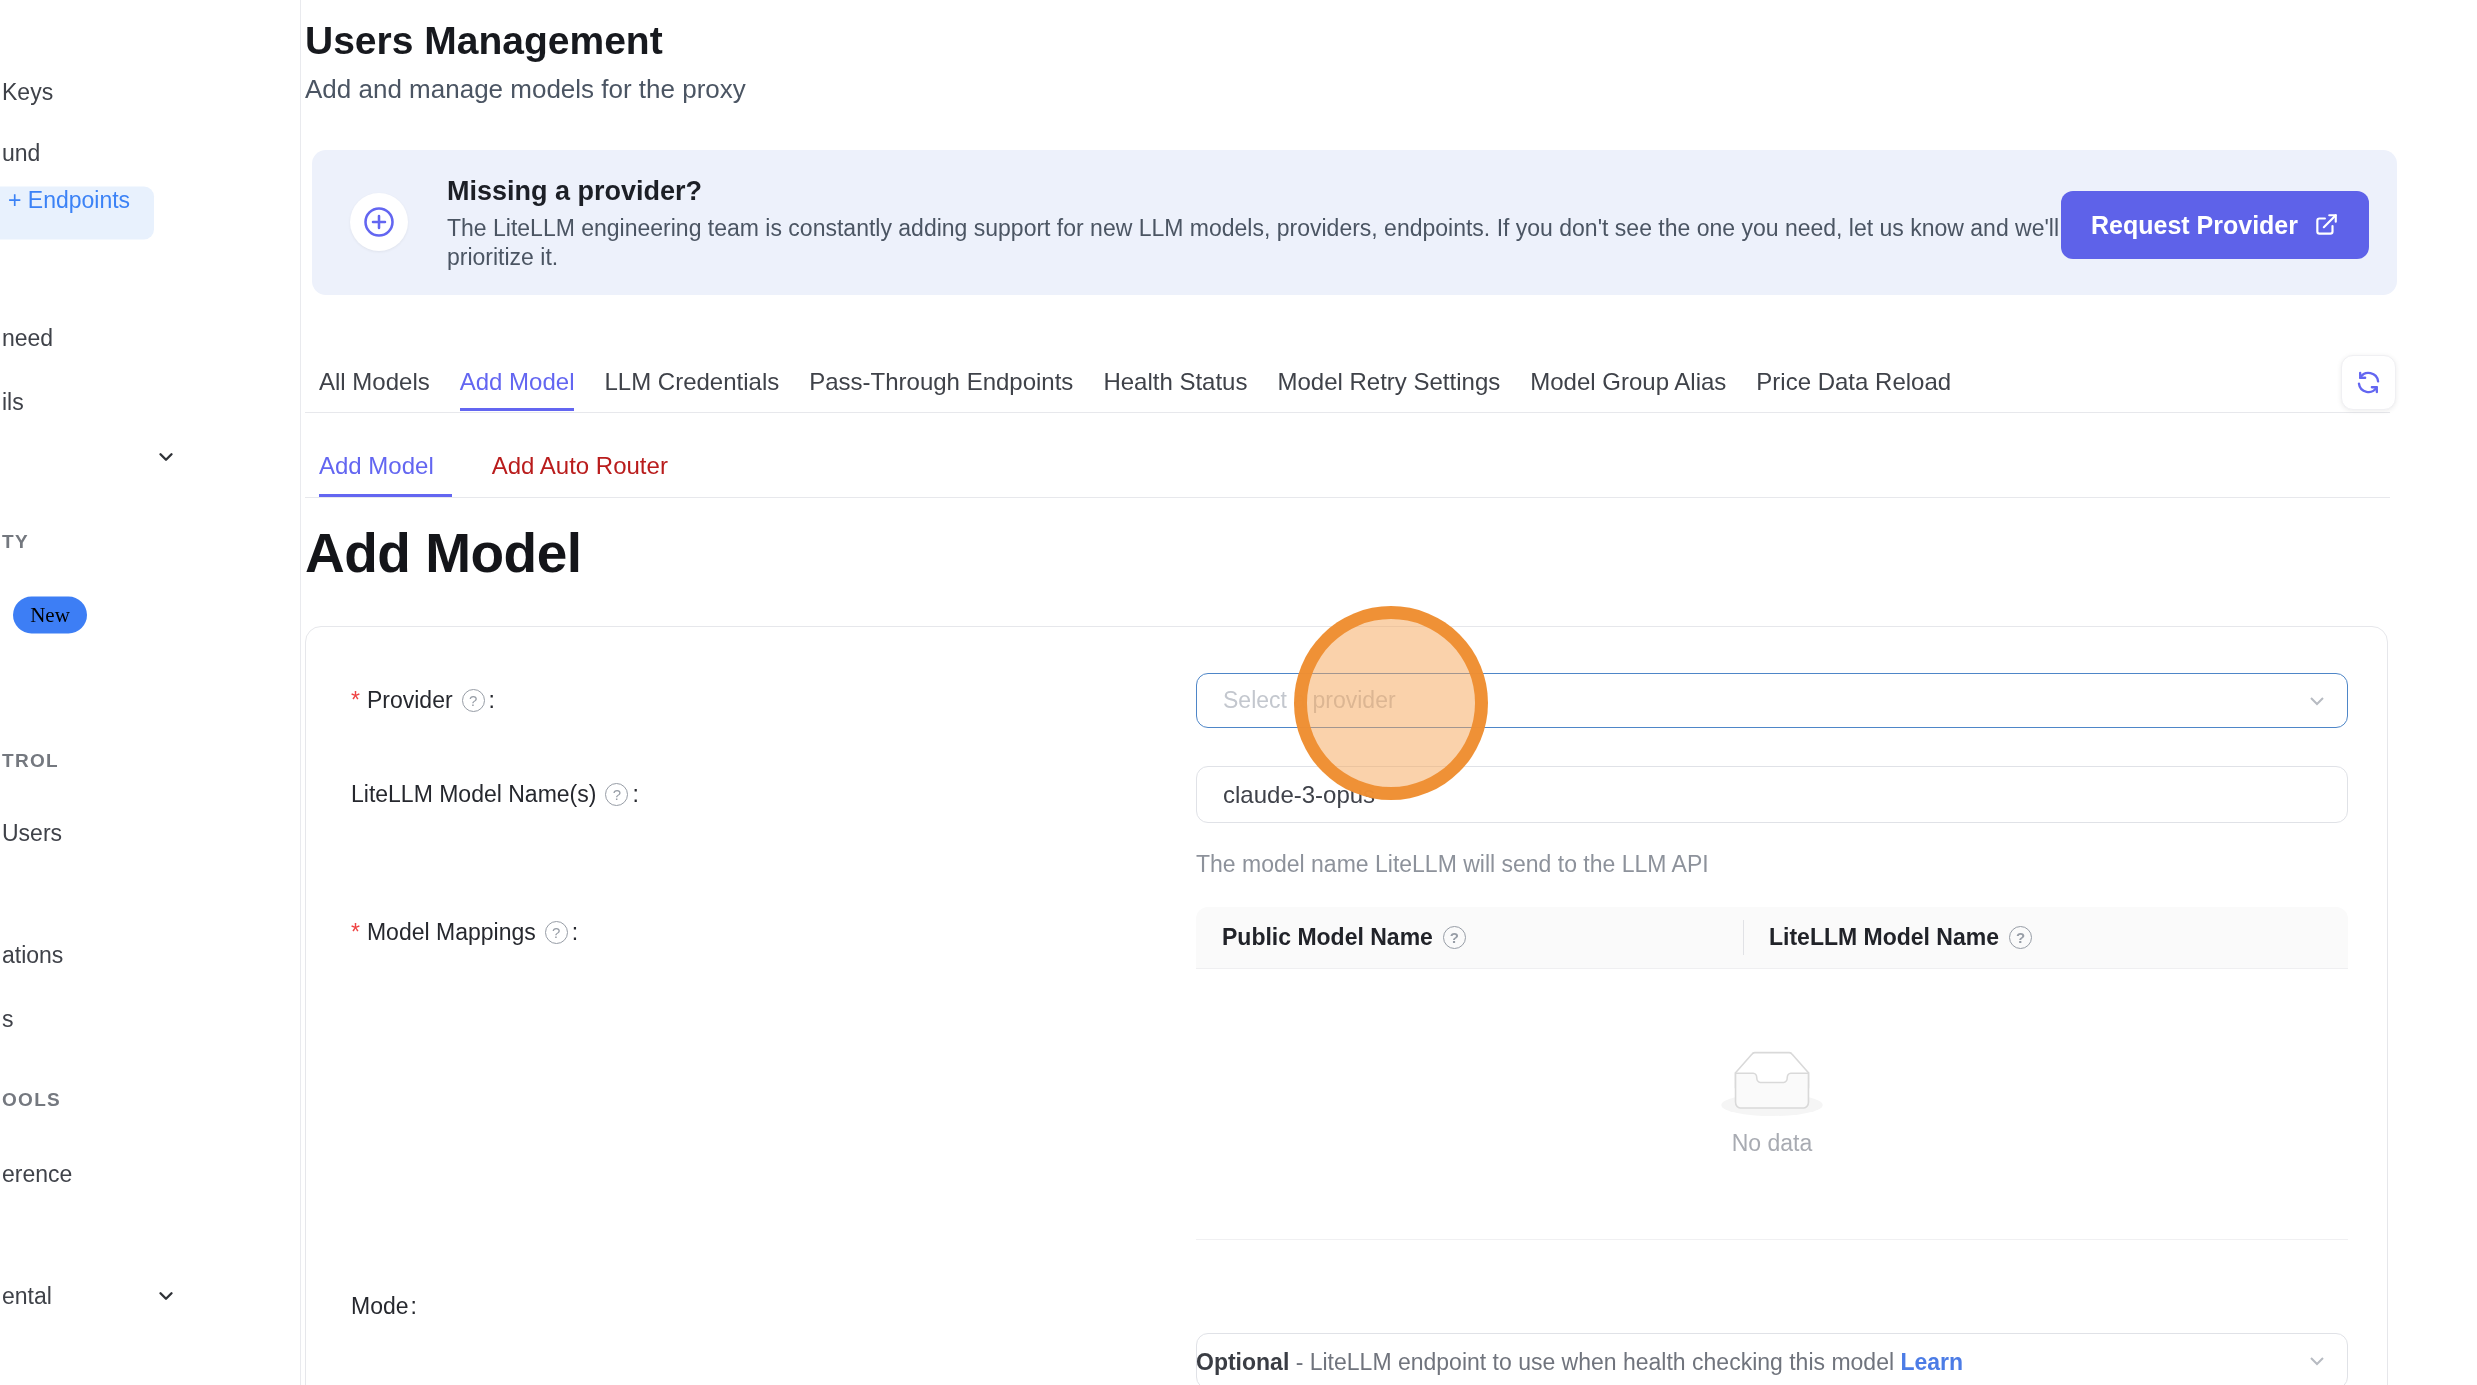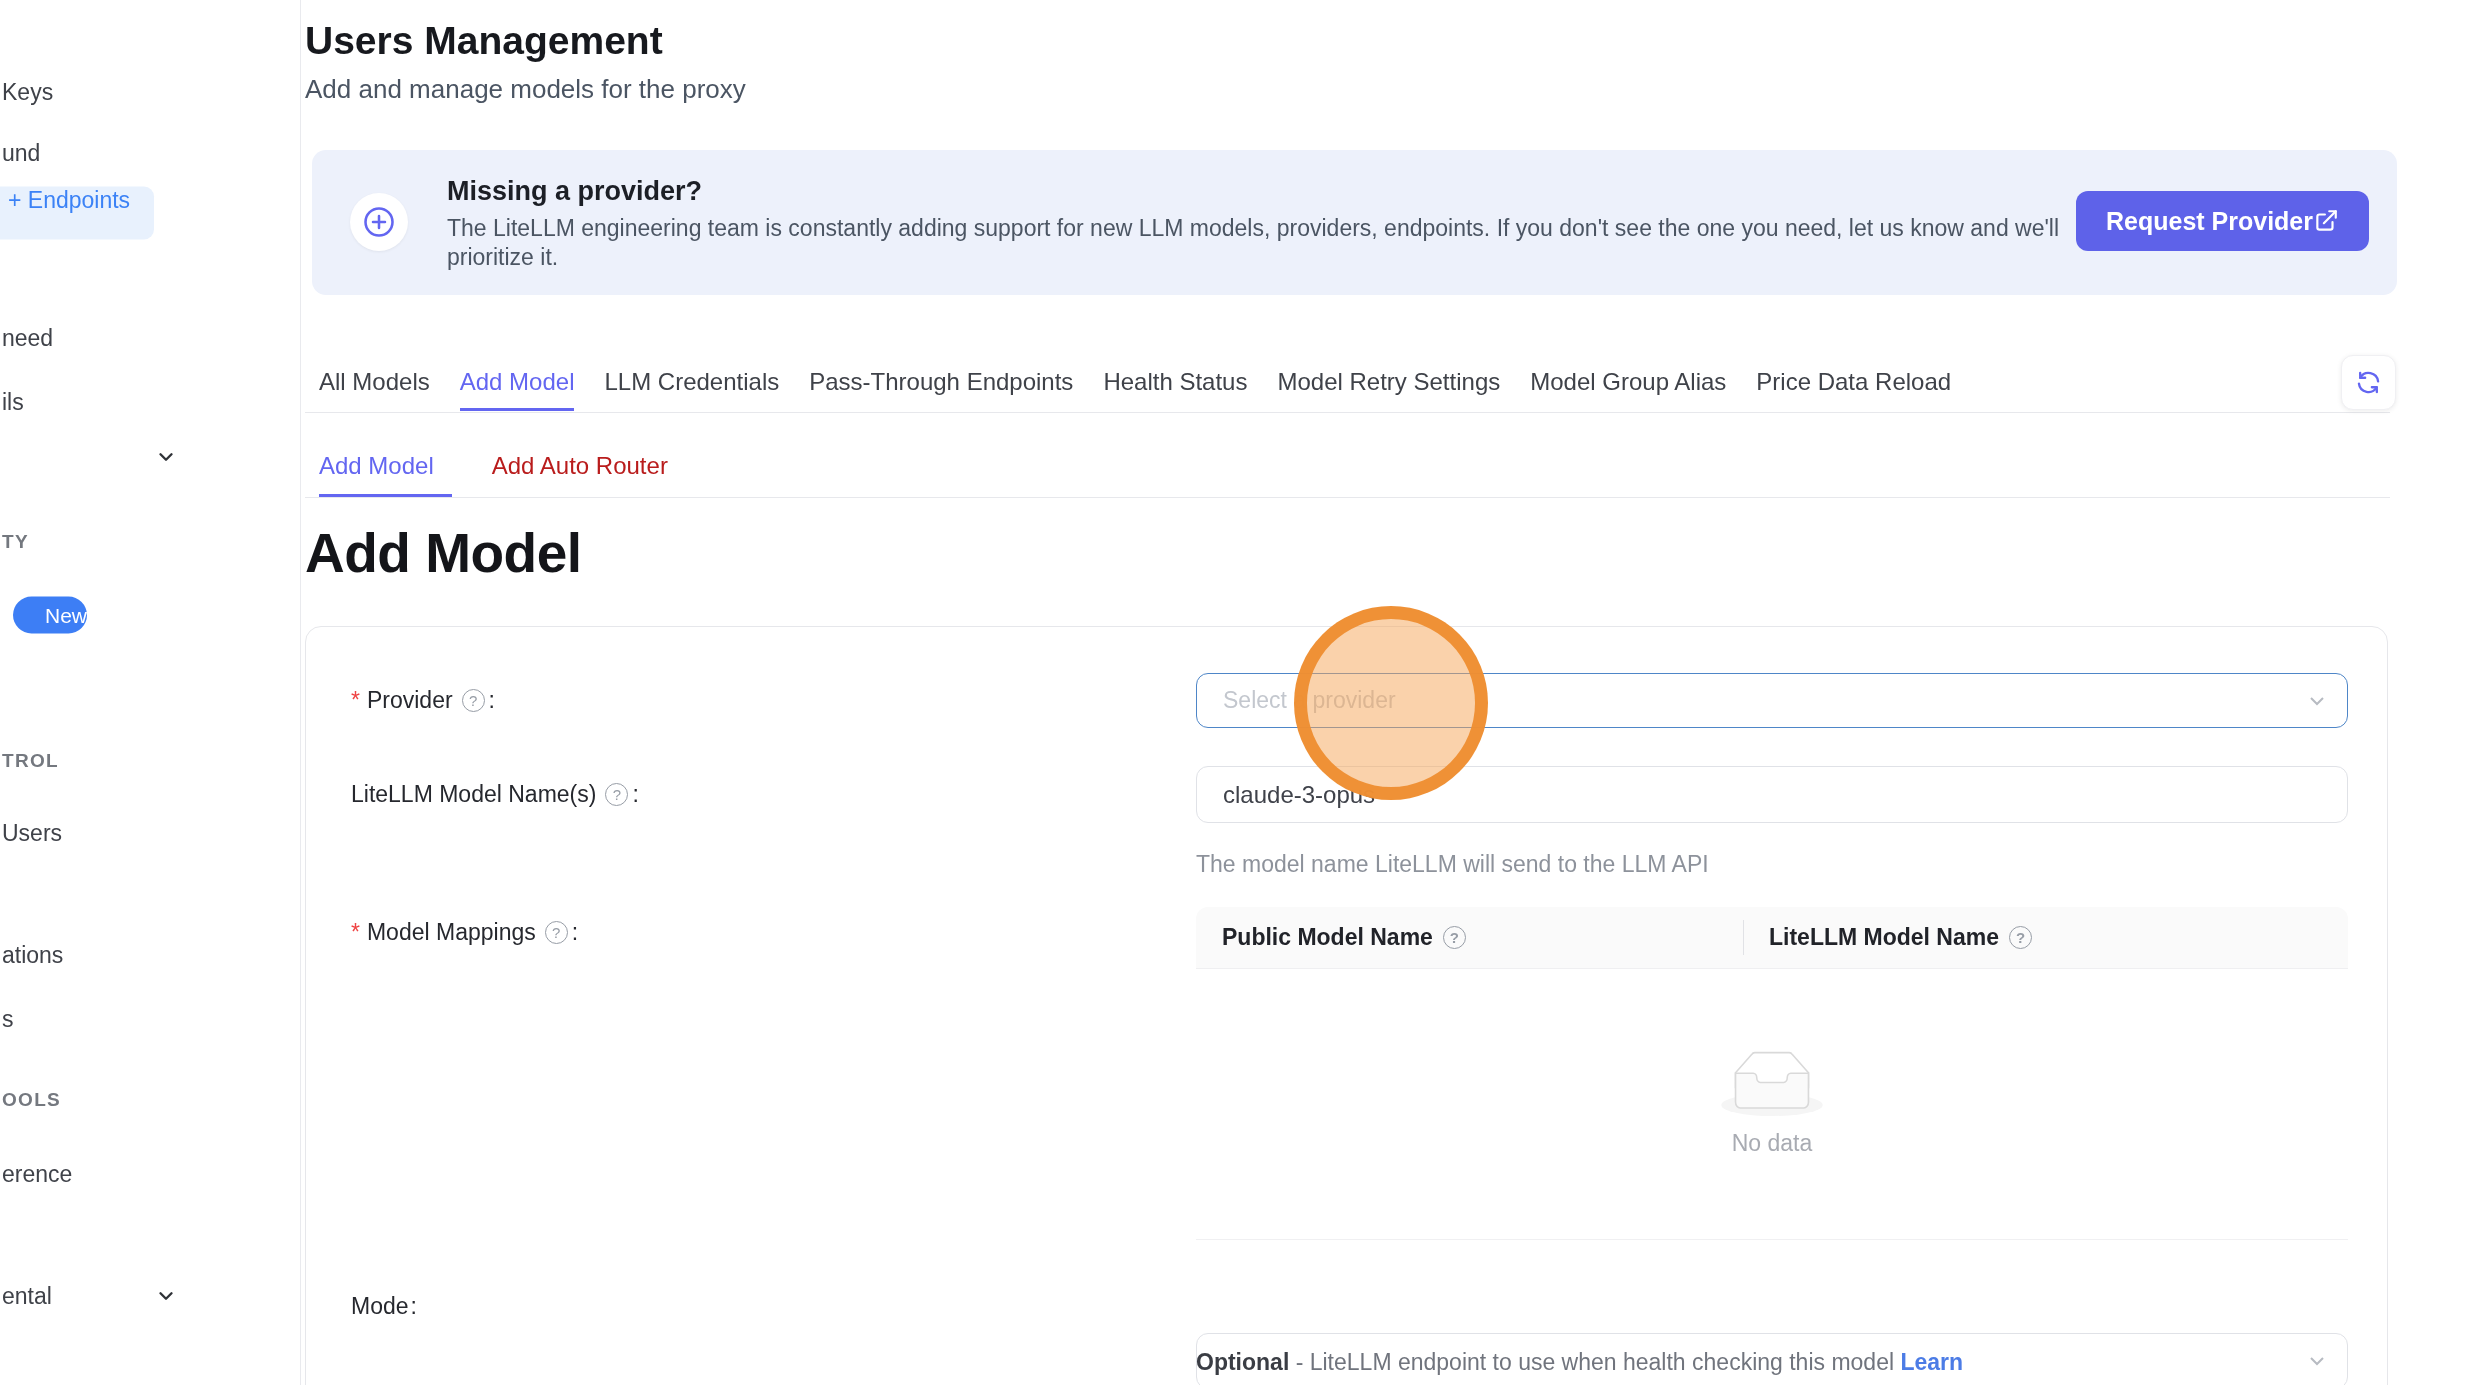--- a/index.html
+++ b/index.html
@@ -8,35 +8,35 @@
     font-family:"Liberation Sans","DejaVu Sans",sans-serif;
     -webkit-font-smoothing:antialiased;color:#26282e;
   }
   
   .sidebar{position:absolute;left:0;top:0;bottom:0;width:300px;background:#fff;border-right:1px solid #e9eaee;}
   .side-item{position:absolute;left:2px;transform:translateY(-50%);font-size:23px;color:#3f4249;white-space:nowrap;cursor:pointer;}
   .side-item.selected{left:0;width:154px;height:53px;background:#e8f1fd;border-radius:0 10px 10px 0;
     color:#3b82f6;display:flex;align-items:flex-start;padding-left:8px;box-sizing:border-box;}
   .side-section{position:absolute;left:2px;transform:translateY(-50%);font-size:19px;font-weight:600;color:#74787f;letter-spacing:1.3px;white-space:nowrap;}
   .side-badge{position:absolute;left:13px;transform:translateY(-50%);width:74px;height:37px;background:#3d7ef5;border-radius:19px;
-    color:#ffffff;font-size:21px;display:flex;align-items:center;justify-content:flex-end;cursor:pointer;}
+    color:#000000;font-size:21px;display:flex;align-items:center;justify-content:center;cursor:pointer;font-family:Liberation Serif, serif;}
   .side-chevron{position:absolute;left:155px;transform:translateY(-50%);width:22px;height:22px;cursor:pointer;}
   .side-chevron svg{display:block;width:22px;height:22px;}
   
   .main{position:absolute;left:305px;top:0;width:2085px;height:1385px;}
   .page-title{position:absolute;left:0;top:18px;margin:0;font-size:39px;line-height:46px;font-weight:700;color:#17191e;}
   .page-subtitle{position:absolute;left:0;top:74px;font-size:26px;color:#4b5563;}
   
   .banner{position:absolute;left:7px;top:150px;width:2085px;height:145px;background:#edf1fb;border-radius:14px;}
   .banner-icon-wrap{position:absolute;left:38px;top:43px;width:58px;height:58px;background:#fff;border-radius:50%;
     display:flex;align-items:center;justify-content:center;box-shadow:0 1px 3px rgba(0,0,0,.06);}
   .banner-title{position:absolute;left:135px;top:26px;font-size:27px;font-weight:700;color:#1c1f26;}
   .banner-body{position:absolute;left:135px;top:64px;width:1615px;font-size:23px;line-height:29px;color:#4b5563;}
-  .request-btn{position:absolute;right:28px;top:41px;height:60px;padding:11px 30px;background:#5e62e9;border:none;border-radius:12px;
-    color:#fff;font-size:25px;font-weight:600;display:flex;align-items:center;gap:0;cursor:pointer;font-family:inherit;}
+  .request-btn{position:absolute;right:28px;top:41px;height:68px;padding:11px 30px;background:#5e62e9;border:none;border-radius:12px;
+    color:#fff;font-size:25px;font-weight:600;display:flex;align-items:center;gap:15px;cursor:pointer;font-family:inherit;}
   
   .tabs{position:absolute;left:14px;top:368px;display:flex;gap:30px;}
   .tab{font-size:24px;color:#3f4249;padding-bottom:12px;cursor:pointer;white-space:nowrap;}
   .tab.active{color:#6366f1;border-bottom:3px solid #6366f1;}
   .hdivider{position:absolute;left:0;width:2085px;height:1px;background:#e7e8ec;}
   .refresh-btn{position:absolute;left:2036px;top:355px;width:53px;height:53px;background:#fff;border:1px solid #f0f0f3;border-radius:12px;
     box-shadow:0 1px 5px rgba(0,0,0,.08);display:flex;align-items:center;justify-content:center;cursor:pointer;}
   .subtabs{position:absolute;left:14px;top:452px;display:flex;gap:40px;}
   .subtab{font-size:24px;color:#b91c1c;padding:0 18px 14px 0;cursor:pointer;white-space:nowrap;}
   .subtab.active{color:#6366f1;border-bottom:4px solid #6366f1;}

